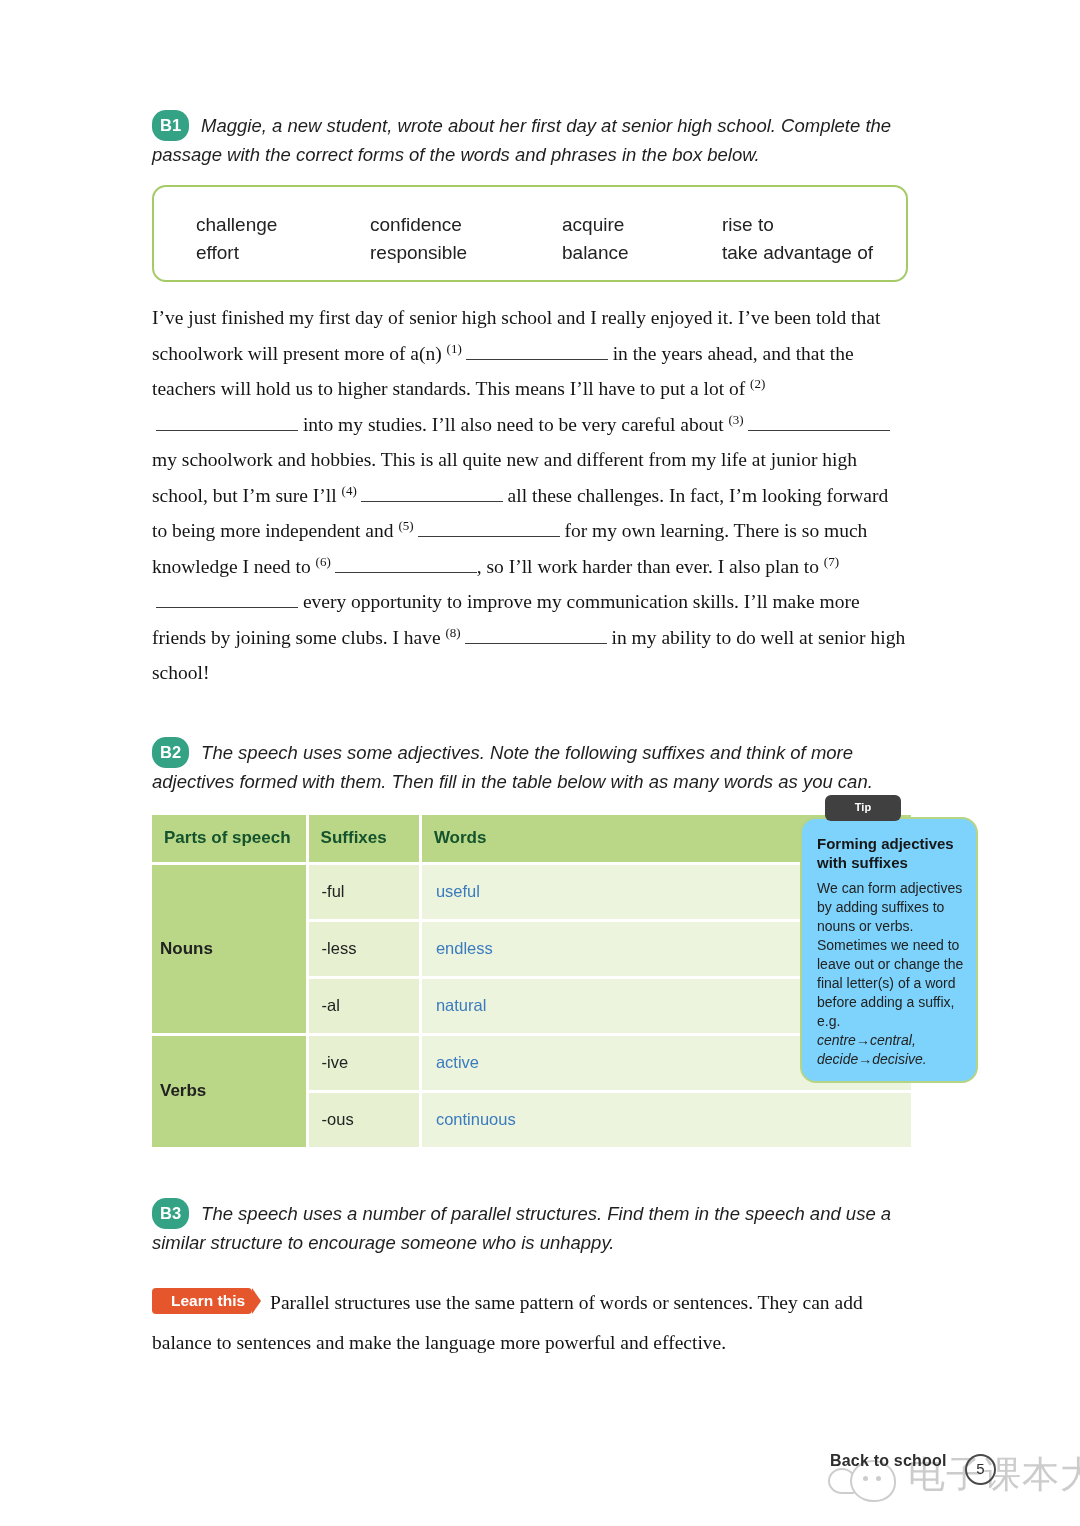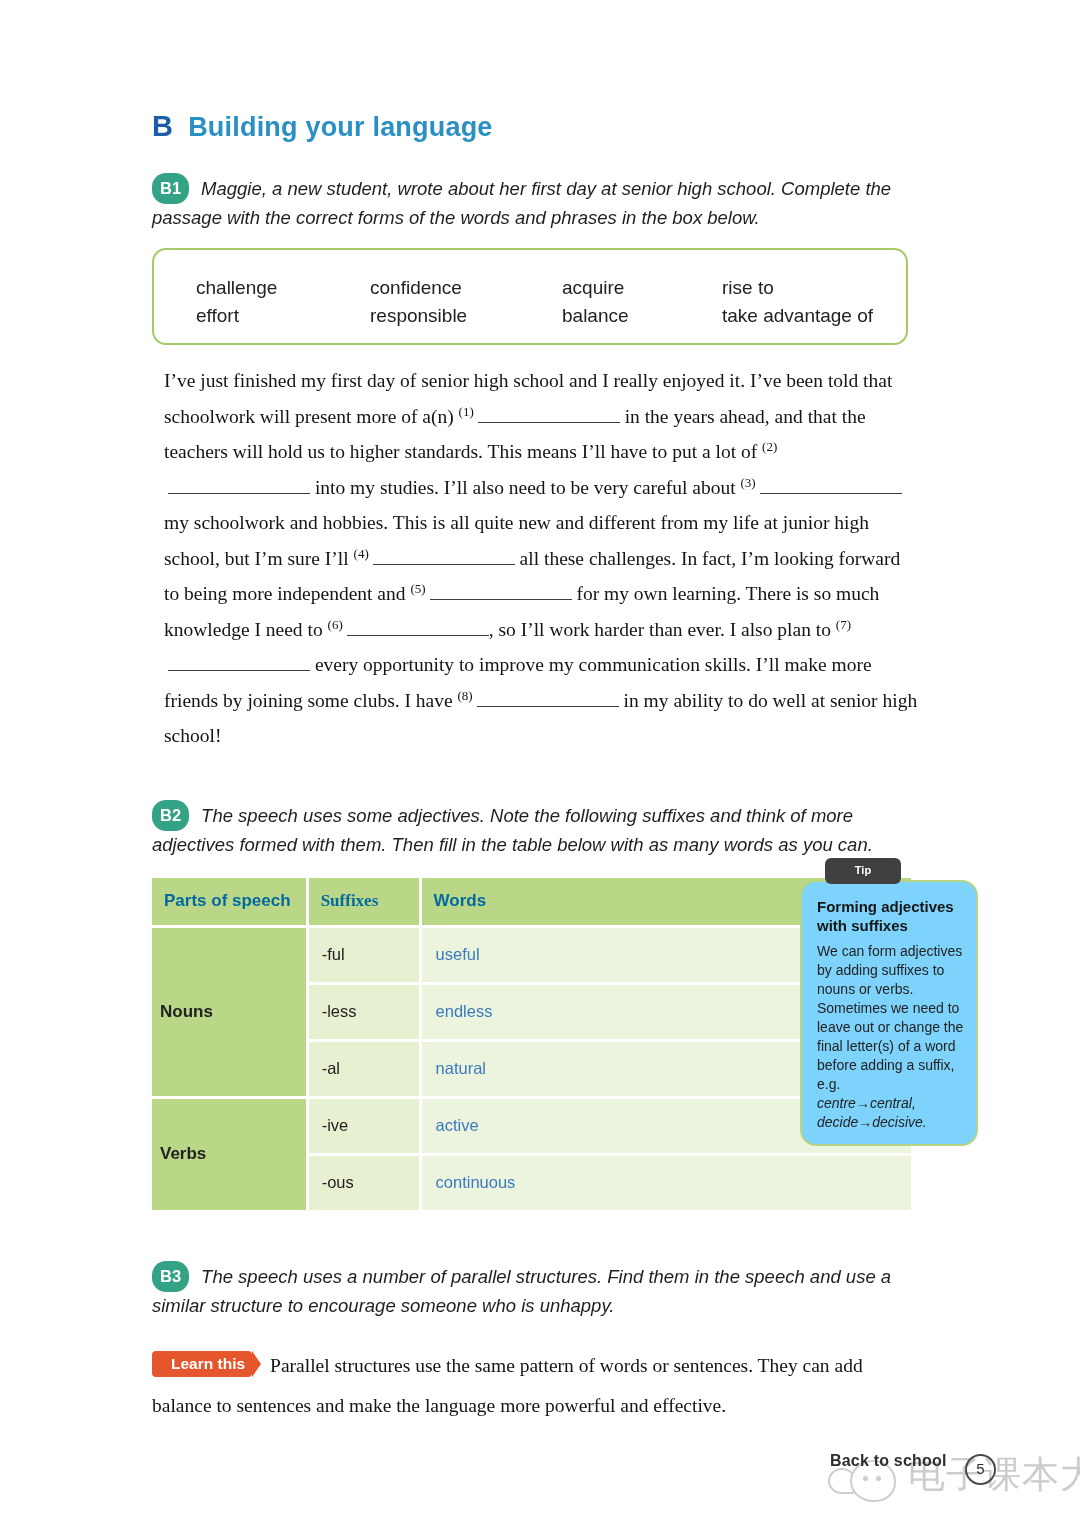--- a/index.html
+++ b/index.html
@@ -24,34 +24,34 @@
   .word-box{
     box-sizing:border-box;width:756px;border:2px solid #a5ca66;border-radius:14px;
     padding:27px 10px 16px 42px;margin:8px 0 18px 0;
     display:grid;grid-template-columns:174px 192px 160px auto;row-gap:6px;
     font-size:19px;color:#222;
   }
 
   
   .passage{
     width:756px;font-family:"Liberation Serif","DejaVu Serif",serif;
-    font-size:19.5px;line-height:35.5px;margin:14px 0 46px 12px;color:#141414;
+    font-size:19.5px;line-height:35.5px;margin:14px 0 46px 0;color:#141414;
   }
   .passage sup{font-size:13px;line-height:0;}
   .blank-line{display:inline-block;width:142px;height:14px;border-bottom:1.5px solid #3c3c3c;margin-left:4px;}
 
   
   .table-wrap{position:relative;width:762px;margin:6px 0 48px 0;}
   table.suffix-table{border-collapse:separate;border-spacing:3px;margin-left:-3px;}
   .suffix-table th{
     background:#b9d786;font-size:17px;font-weight:bold;text-align:left;
-    height:47px;padding:0 0 0 12px;color:#0369a1;
+    height:47px;padding:0 0 0 12px;color:#14532d;
   }
   .col-part{width:146px;}
-  .col-suffix{width:100px;font-family:Liberation Serif, serif;}
+  .col-suffix{width:100px;}
   .col-word{width:498px;}
   .part-cell{background:#b9d786;font-weight:bold;font-size:17px;padding-left:8px;color:#222;}
   .suffix-cell{background:#e7f1d2;font-size:16.5px;padding-left:13px;height:52px;color:#222;}
   .word-cell{background:#edf4de;font-size:16.5px;padding-left:14px;color:#3a7bbf;}
 
   .tip{position:absolute;left:648px;top:-17px;width:178px;}
   .tip-tab{
     position:relative;z-index:2;margin-left:25px;width:76px;height:26px;background:#404040;
     border-radius:6px;color:#fff;font-weight:bold;font-size:11px;text-align:center;line-height:25px;
   }
@@ -103,21 +103,20 @@
     position:absolute;left:82px;top:4px;font-size:37px;letter-spacing:1px;color:#cccccc;
     font-family:"Liberation Sans","DejaVu Sans",sans-serif;white-space:nowrap;
   }
 </style>
 </head>
 <body>
 
 <div class="page">
   <div class="content">
 
-    <h1 class="section-title"><span class="section-letter">B</span><span>Building your language</span></h1>
 
     <p class="exercise-intro"><span class="badge">B1</span><span>Maggie, a new student, wrote about her first day at senior high school. Complete the passage with the correct forms of the words and phrases in the box below.</span></p>
 
     <div class="word-box">
         <span>challenge</span>
         <span>confidence</span>
         <span>acquire</span>
         <span>rise to</span>
         <span>effort</span>
         <span>responsible</span>

